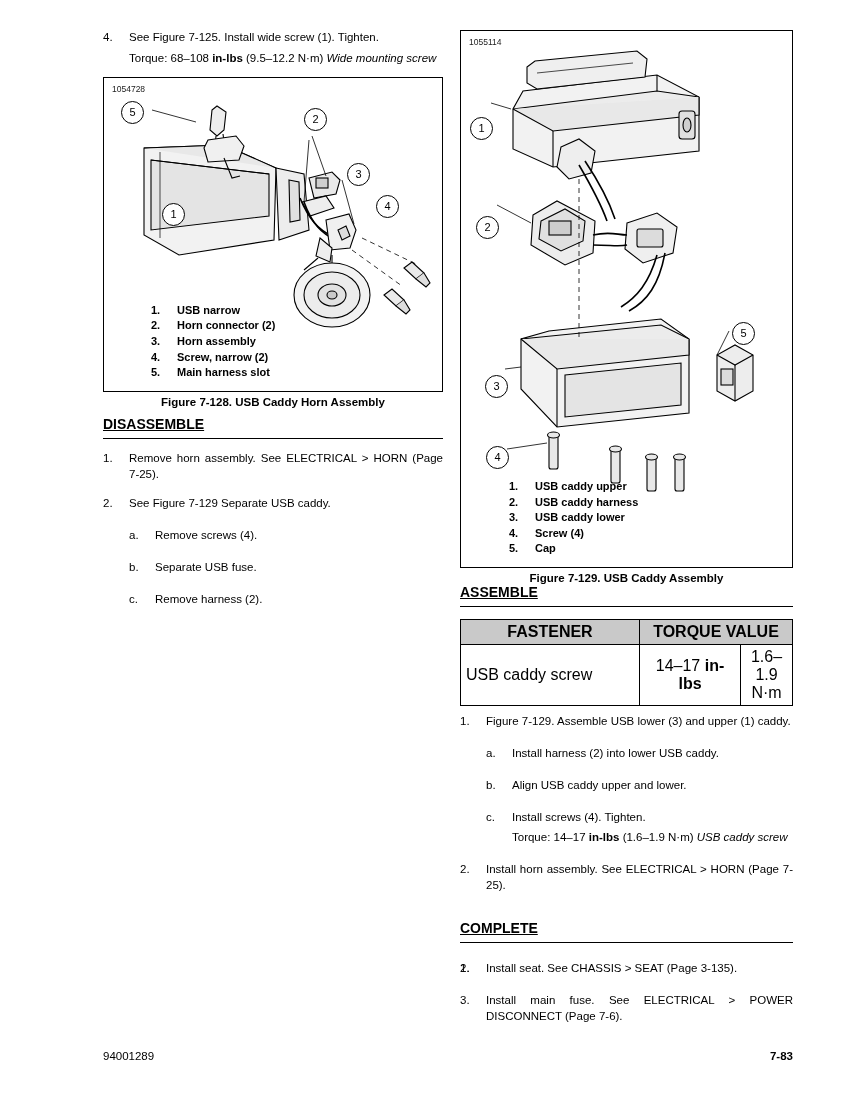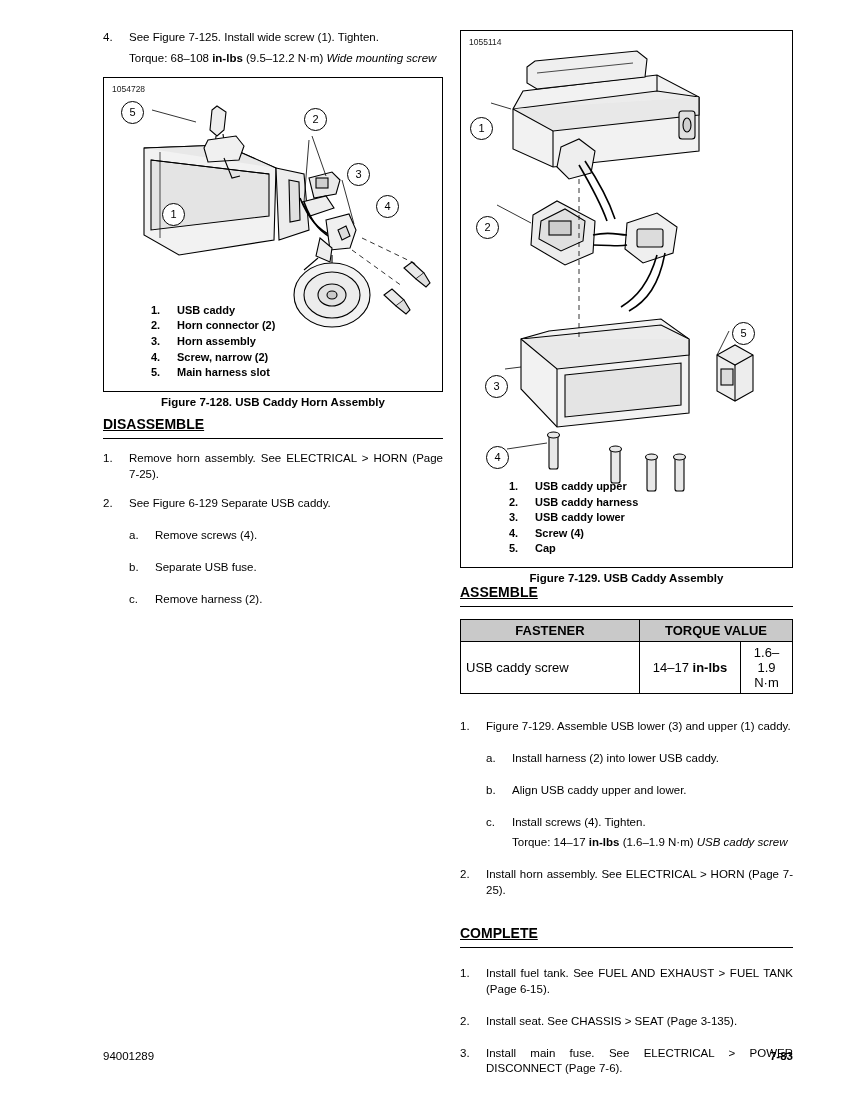--- a/index.html
+++ b/index.html
@@ -100,22 +100,22 @@
     text-decoration: underline;
     border-bottom: 1.6px solid #000;
     padding-bottom: 6px;
     margin-bottom: 12px;
   }
 
   
   table.torque {
     border-collapse: collapse;
     width: 333px;
-    font-size: 13px;
-    margin-bottom: 25px;
+    font-size: 16px;
+    margin-bottom: 8px;
   }
   table.torque th {
     background: #c9c9c9;
     border: 1px solid #000;
     font-weight: bold;
     padding: 3px 4px;
     text-align: center;
   }
   table.torque td {
     border: 1px solid #000;
@@ -226,40 +226,40 @@
         </g>
       </svg>
 
       <div class="callout" style="left:17px; top:23px;">5</div>
       <div class="callout" style="left:200px; top:30px;">2</div>
       <div class="callout" style="left:243px; top:85px;">3</div>
       <div class="callout" style="left:272px; top:117px;">4</div>
       <div class="callout" style="left:58px; top:125px;">1</div>
 
       <div class="legend" style="left:47px; bottom:10px;">
-        <div class="row"><span class="n">1.</span><span>USB caddy</span></div>
+        <div class="row"><span class="n">1.</span><span>USB narrow</span></div>
         <div class="row"><span class="n">2.</span><span>Horn connector (2)</span></div>
         <div class="row"><span class="n">3.</span><span>Horn assembly</span></div>
         <div class="row"><span class="n">4.</span><span>Screw, narrow (2)</span></div>
         <div class="row"><span class="n">5.</span><span>Main harness slot</span></div>
       </div>
     </div>
 
     <div class="figcap">Figure 7-128. USB Caddy Horn Assembly</div>
 
     <div class="sec" style="margin-top:8px;">DISASSEMBLE</div>
 
     <div class="step">
       <span class="num">1.</span>
       <span>Remove horn assembly. See ELECTRICAL &gt; HORN (Page 7-25).</span>
     </div>
 
     <div class="step" style="margin-top:14px;">
       <span class="num">2.</span>
-      <span>See Figure 6-129 Separate USB caddy.</span>
+      <span>See Figure 7-129 Separate USB caddy.</span>
     </div>
 
     <div class="substep" style="margin-top:16px;">
       <span class="num">a.</span>
       <span>Remove screws (4).</span>
     </div>
     <div class="substep" style="margin-top:16px;">
       <span class="num">b.</span>
       <span>Separate USB fuse.</span>
     </div>
@@ -399,21 +399,20 @@
 
     <div class="step" style="margin-top:16px;">
       <span class="num">2.</span>
       <span>Install horn assembly. See ELECTRICAL &gt; HORN (Page 7-25).</span>
     </div>
 
     <div class="sec" style="margin-top:26px;">COMPLETE</div>
 
     <div class="step" style="margin-top:18px;">
       <span class="num">1.</span>
-      <span>Install fuel tank. See FUEL AND EXHAUST &gt; FUEL TANK (Page 6-15).</span>
     </div>
     <div class="step" style="margin-top:16px;">
       <span class="num">2.</span>
       <span>Install seat. See CHASSIS &gt; SEAT (Page 3-135).</span>
     </div>
     <div class="step" style="margin-top:16px;">
       <span class="num">3.</span>
       <span>Install main fuse. See ELECTRICAL &gt; POWER DISCONNECT (Page 7-6).</span>
     </div>
 

